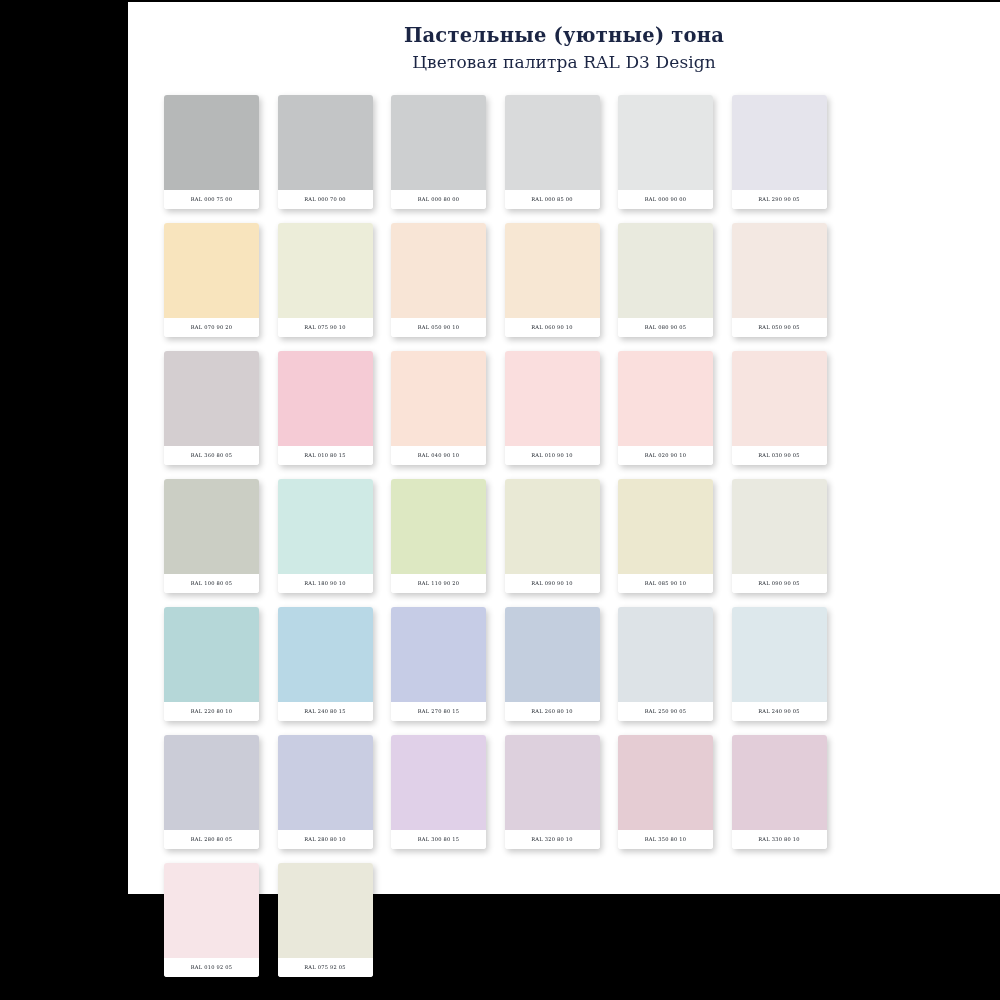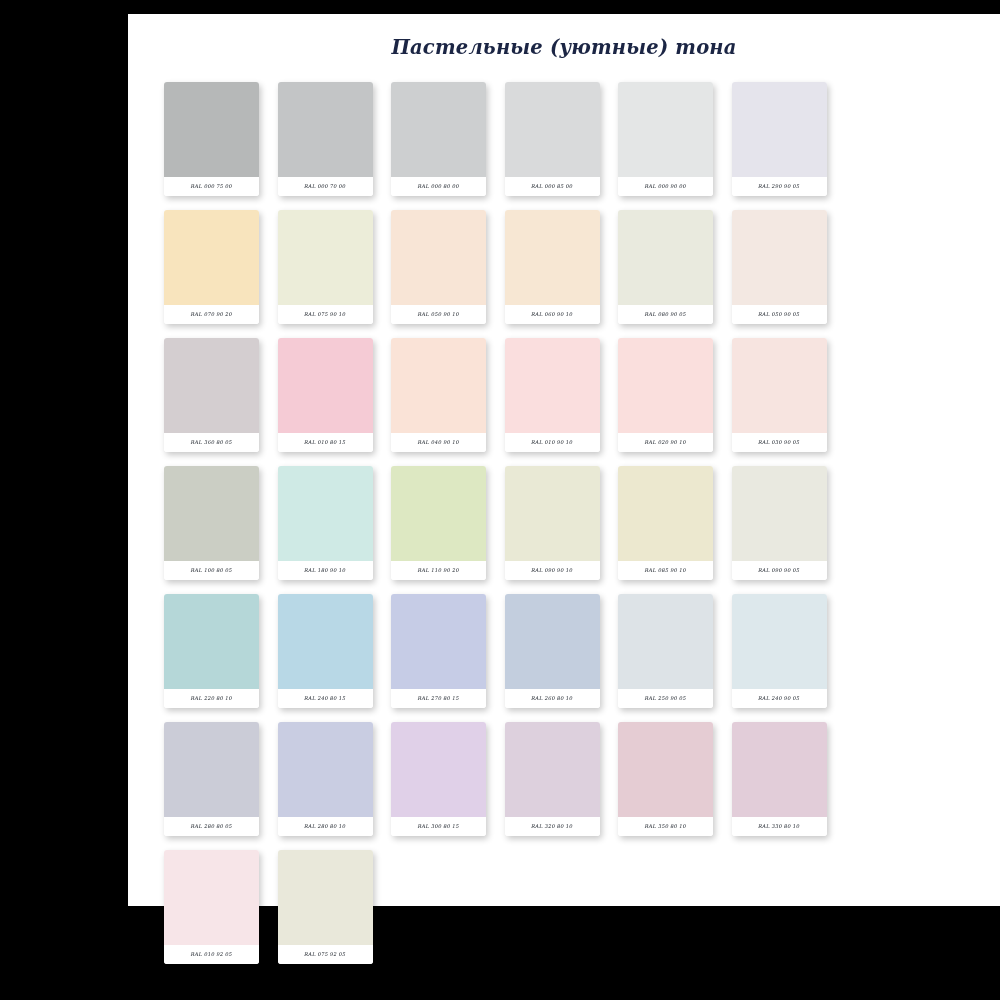--- a/index.html
+++ b/index.html
@@ -9,26 +9,25 @@
   }
   body {
     width: 1000px;
     height: 1000px;
     overflow: hidden;
     font-family: "Liberation Sans", sans-serif;
   }
   #page {
     position: absolute;
     left: 128px;
-    top: 14px;
+    top: 2px;
     width: 872px;
     height: 892px;
     background: #ffffff;
     box-sizing: border-box;
-    font-style: italic;
   }
   #header {
     text-align: center;
     padding-top: 22px;
   }
   #title {
     font-family: "DejaVu Serif", "Liberation Serif", serif;
     font-weight: bold;
     font-size: 19.5px;
     color: #1b2544;
@@ -82,20 +81,21 @@
     white-space: nowrap;
   }
 </style>
 </head>
 <body style="background: rgb(0, 0, 0);">
 
 <div id="page" style="background: rgb(255, 255, 255);">
 
   <div id="header">
     <h1 id="title">Пастельные (уютные) тона</h1>
+    <h2 id="subtitle">Цветовая палитра RAL D3 Design</h2>
   </div>
 
   <div id="grid">
       <div class="swatch-card">
         <div class="swatch-chip" style="background: rgb(182, 184, 184);"></div>
         <div class="swatch-label">RAL 000 75 00</div>
       </div>
       <div class="swatch-card">
         <div class="swatch-chip" style="background: rgb(195, 197, 198);"></div>
         <div class="swatch-label">RAL 000 70 00</div>

